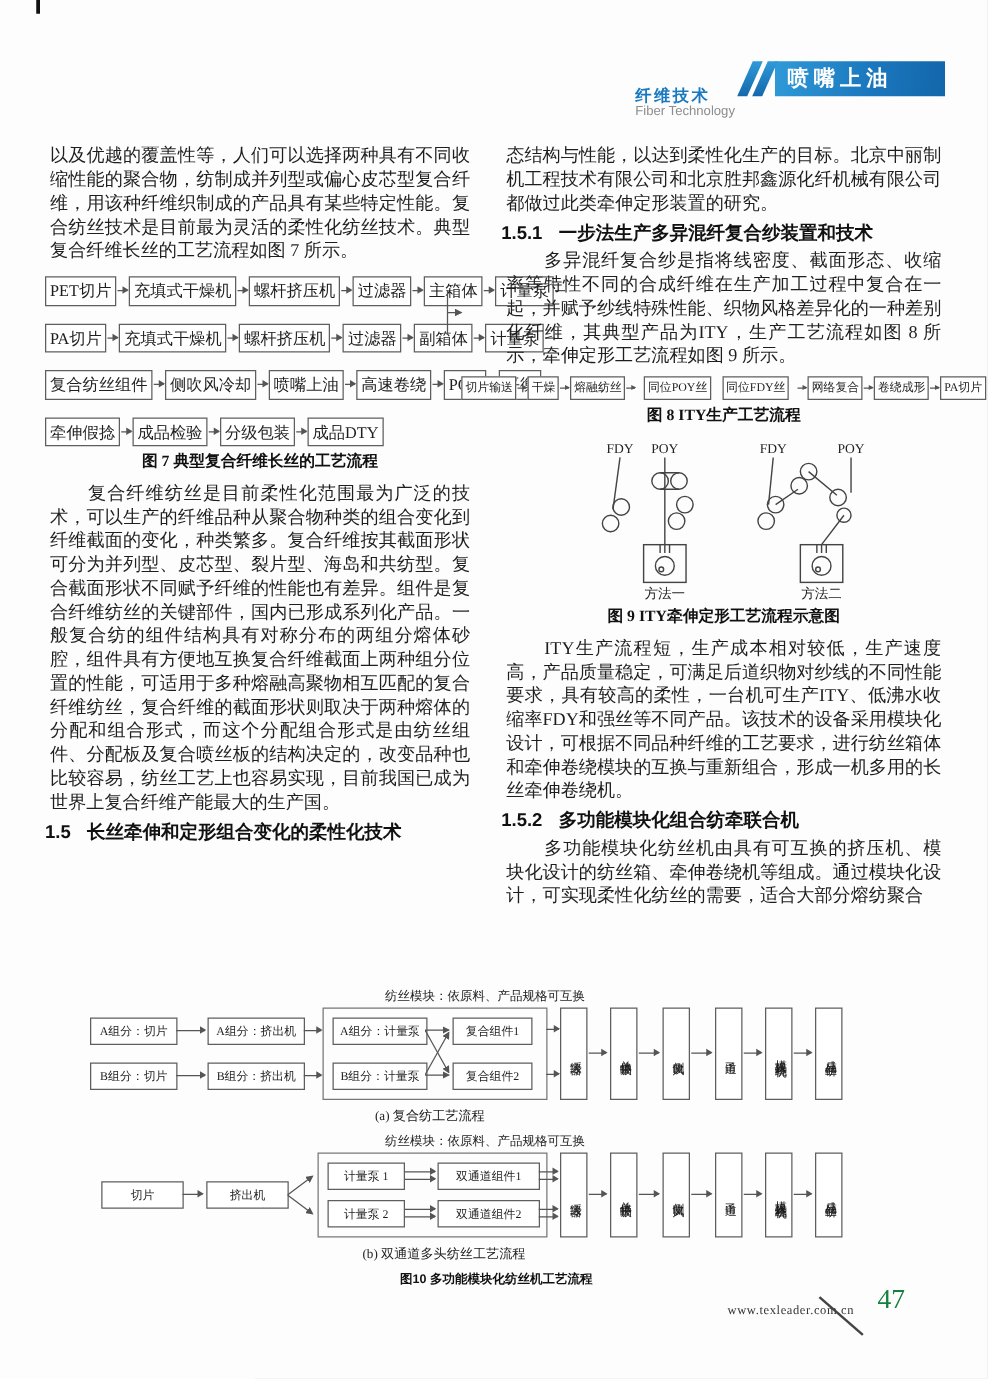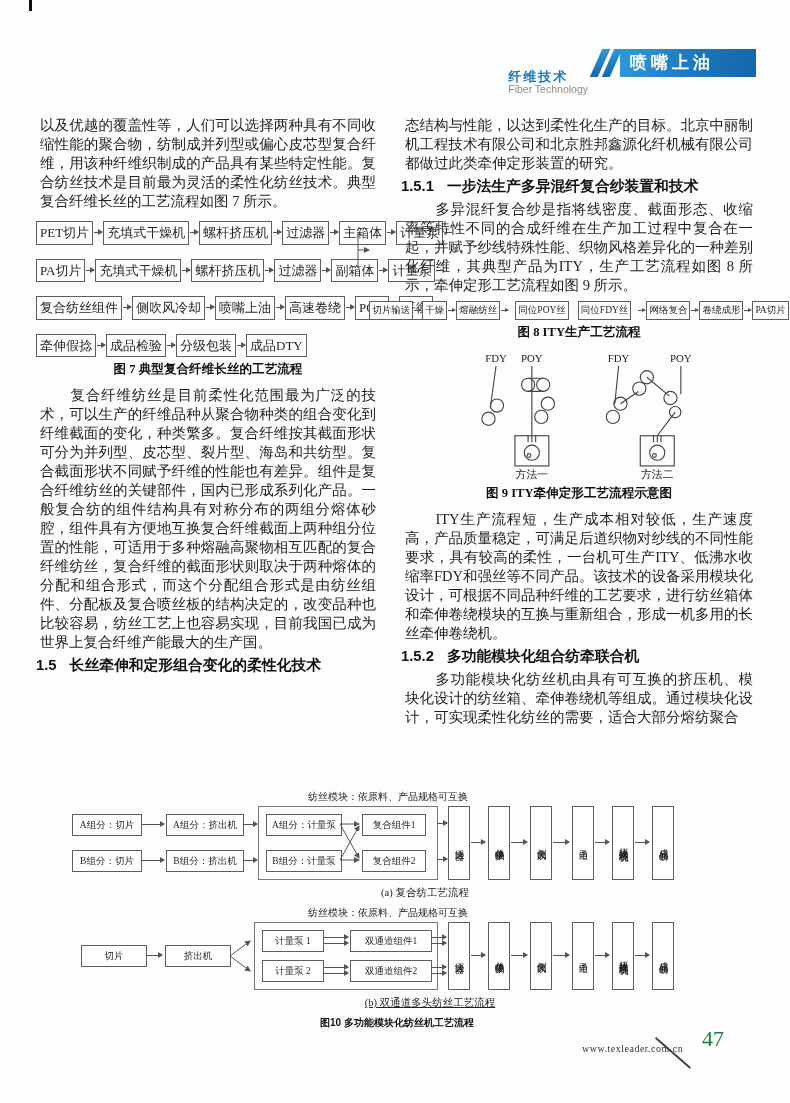--- a/index.html
+++ b/index.html
@@ -55,21 +55,21 @@
   .abox{position:absolute;border:1px solid #5e5e5e;background:#fff;display:flex;
         align-items:center;justify-content:center;white-space:nowrap;font-size:9.5px;}
   .vbox{position:absolute;border:1px solid #5e5e5e;background:#fff;display:flex;
         align-items:center;justify-content:center;writing-mode:vertical-rl;
         letter-spacing:1px;font-size:9.5px;line-height:1;}
   .aar{position:absolute;height:1px;background:#555;}
   .aar::after{content:'';position:absolute;right:-1px;top:-3px;width:0;height:0;
               border-left:5px solid #555;border-top:3px solid transparent;border-bottom:3px solid transparent;}
   .modrect{position:absolute;border:1px solid #777;background:transparent;}
   .modlabel{position:absolute;font-size:10px;white-space:nowrap;color:#222;}
-  .f10cap{position:absolute;font-size:10.5px;text-align:center;color:#222;}
+  .f10cap{position:absolute;font-size:10.5px;text-align:left;color:#222;}
   .f10main{position:absolute;font-family:"Liberation Sans",sans-serif;font-weight:bold;
            font-size:10px;text-align:center;width:100%;color:#111;}
 
   
   .footer-url{position:absolute;left:582px;top:1043px;font-size:10px;color:#333;letter-spacing:.5px;}
   .footer-slash{position:absolute;left:672px;top:1030px;width:1.5px;height:46px;background:#444;
                 transform:rotate(-49deg);}
   .footer-page{position:absolute;left:702px;top:1026px;font-size:22px;color:#15803d;}
 </style>
 </head>
@@ -329,20 +329,20 @@
     <div class="vbox" style="left:458px;top:132px;width:20px;height:66px;">单体抽吸</div>
     <div class="aar" style="left:481px;top:165px;width:16px;"></div>
     <div class="vbox" style="left:500px;top:132px;width:20px;height:66px;">侧吹风</div>
     <div class="aar" style="left:523px;top:165px;width:16px;"></div>
     <div class="vbox" style="left:542px;top:132px;width:20px;height:66px;">甬道</div>
     <div class="aar" style="left:565px;top:165px;width:14px;"></div>
     <div class="vbox" style="left:582px;top:132px;width:20px;height:66px;">模块式卷绕机</div>
     <div class="aar" style="left:605px;top:165px;width:14px;"></div>
     <div class="vbox" style="left:622px;top:132px;width:20px;height:66px;">成品丝饼</div>
 
-    <div class="f10cap" style="left:260px;top:206px;width:280px;text-decoration:underline;">(b) 双通道多头纺丝工艺流程</div>
+    <div class="f10cap" style="left:260px;top:206px;width:280px;">(b) 双通道多头纺丝工艺流程</div>
     <div class="f10main" style="left:0;top:226px;">图10  多功能模块化纺丝机工艺流程</div>
   </div>
 
   <div class="footer-url">www.texleader.com.cn</div>
   <div class="footer-slash"></div>
   <div class="footer-page">47</div>
 </div>
 
 </body></html>

